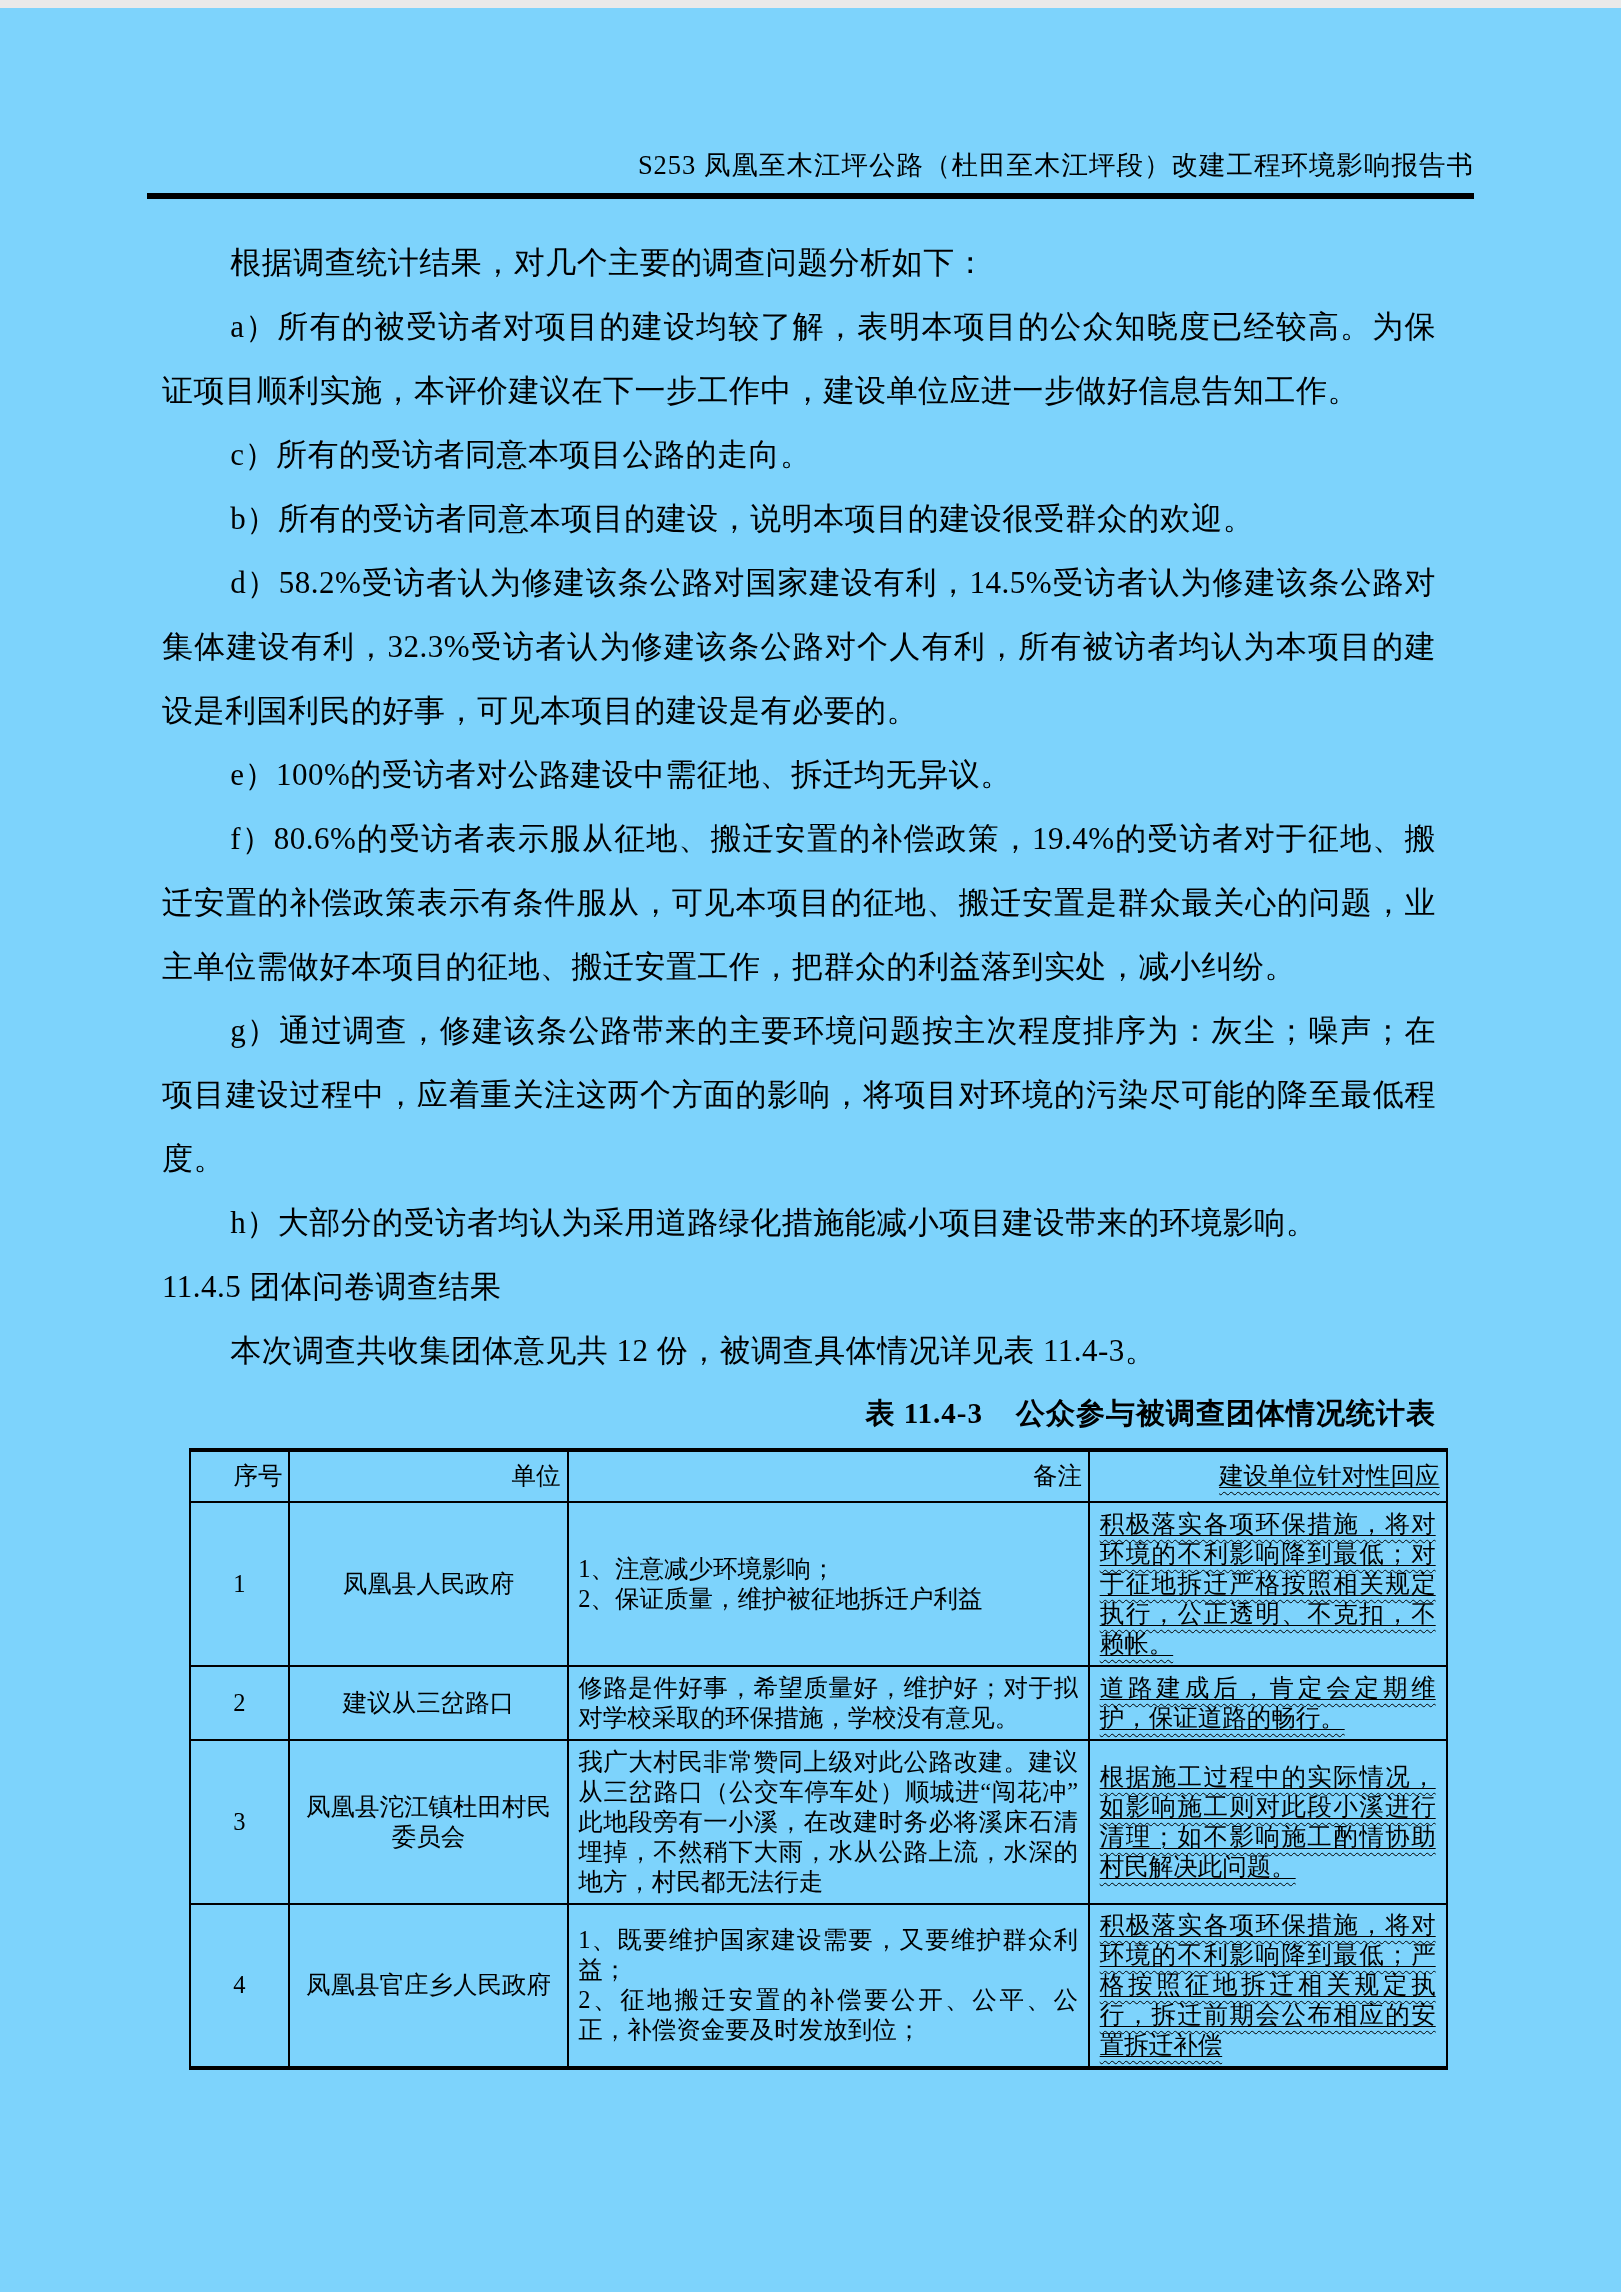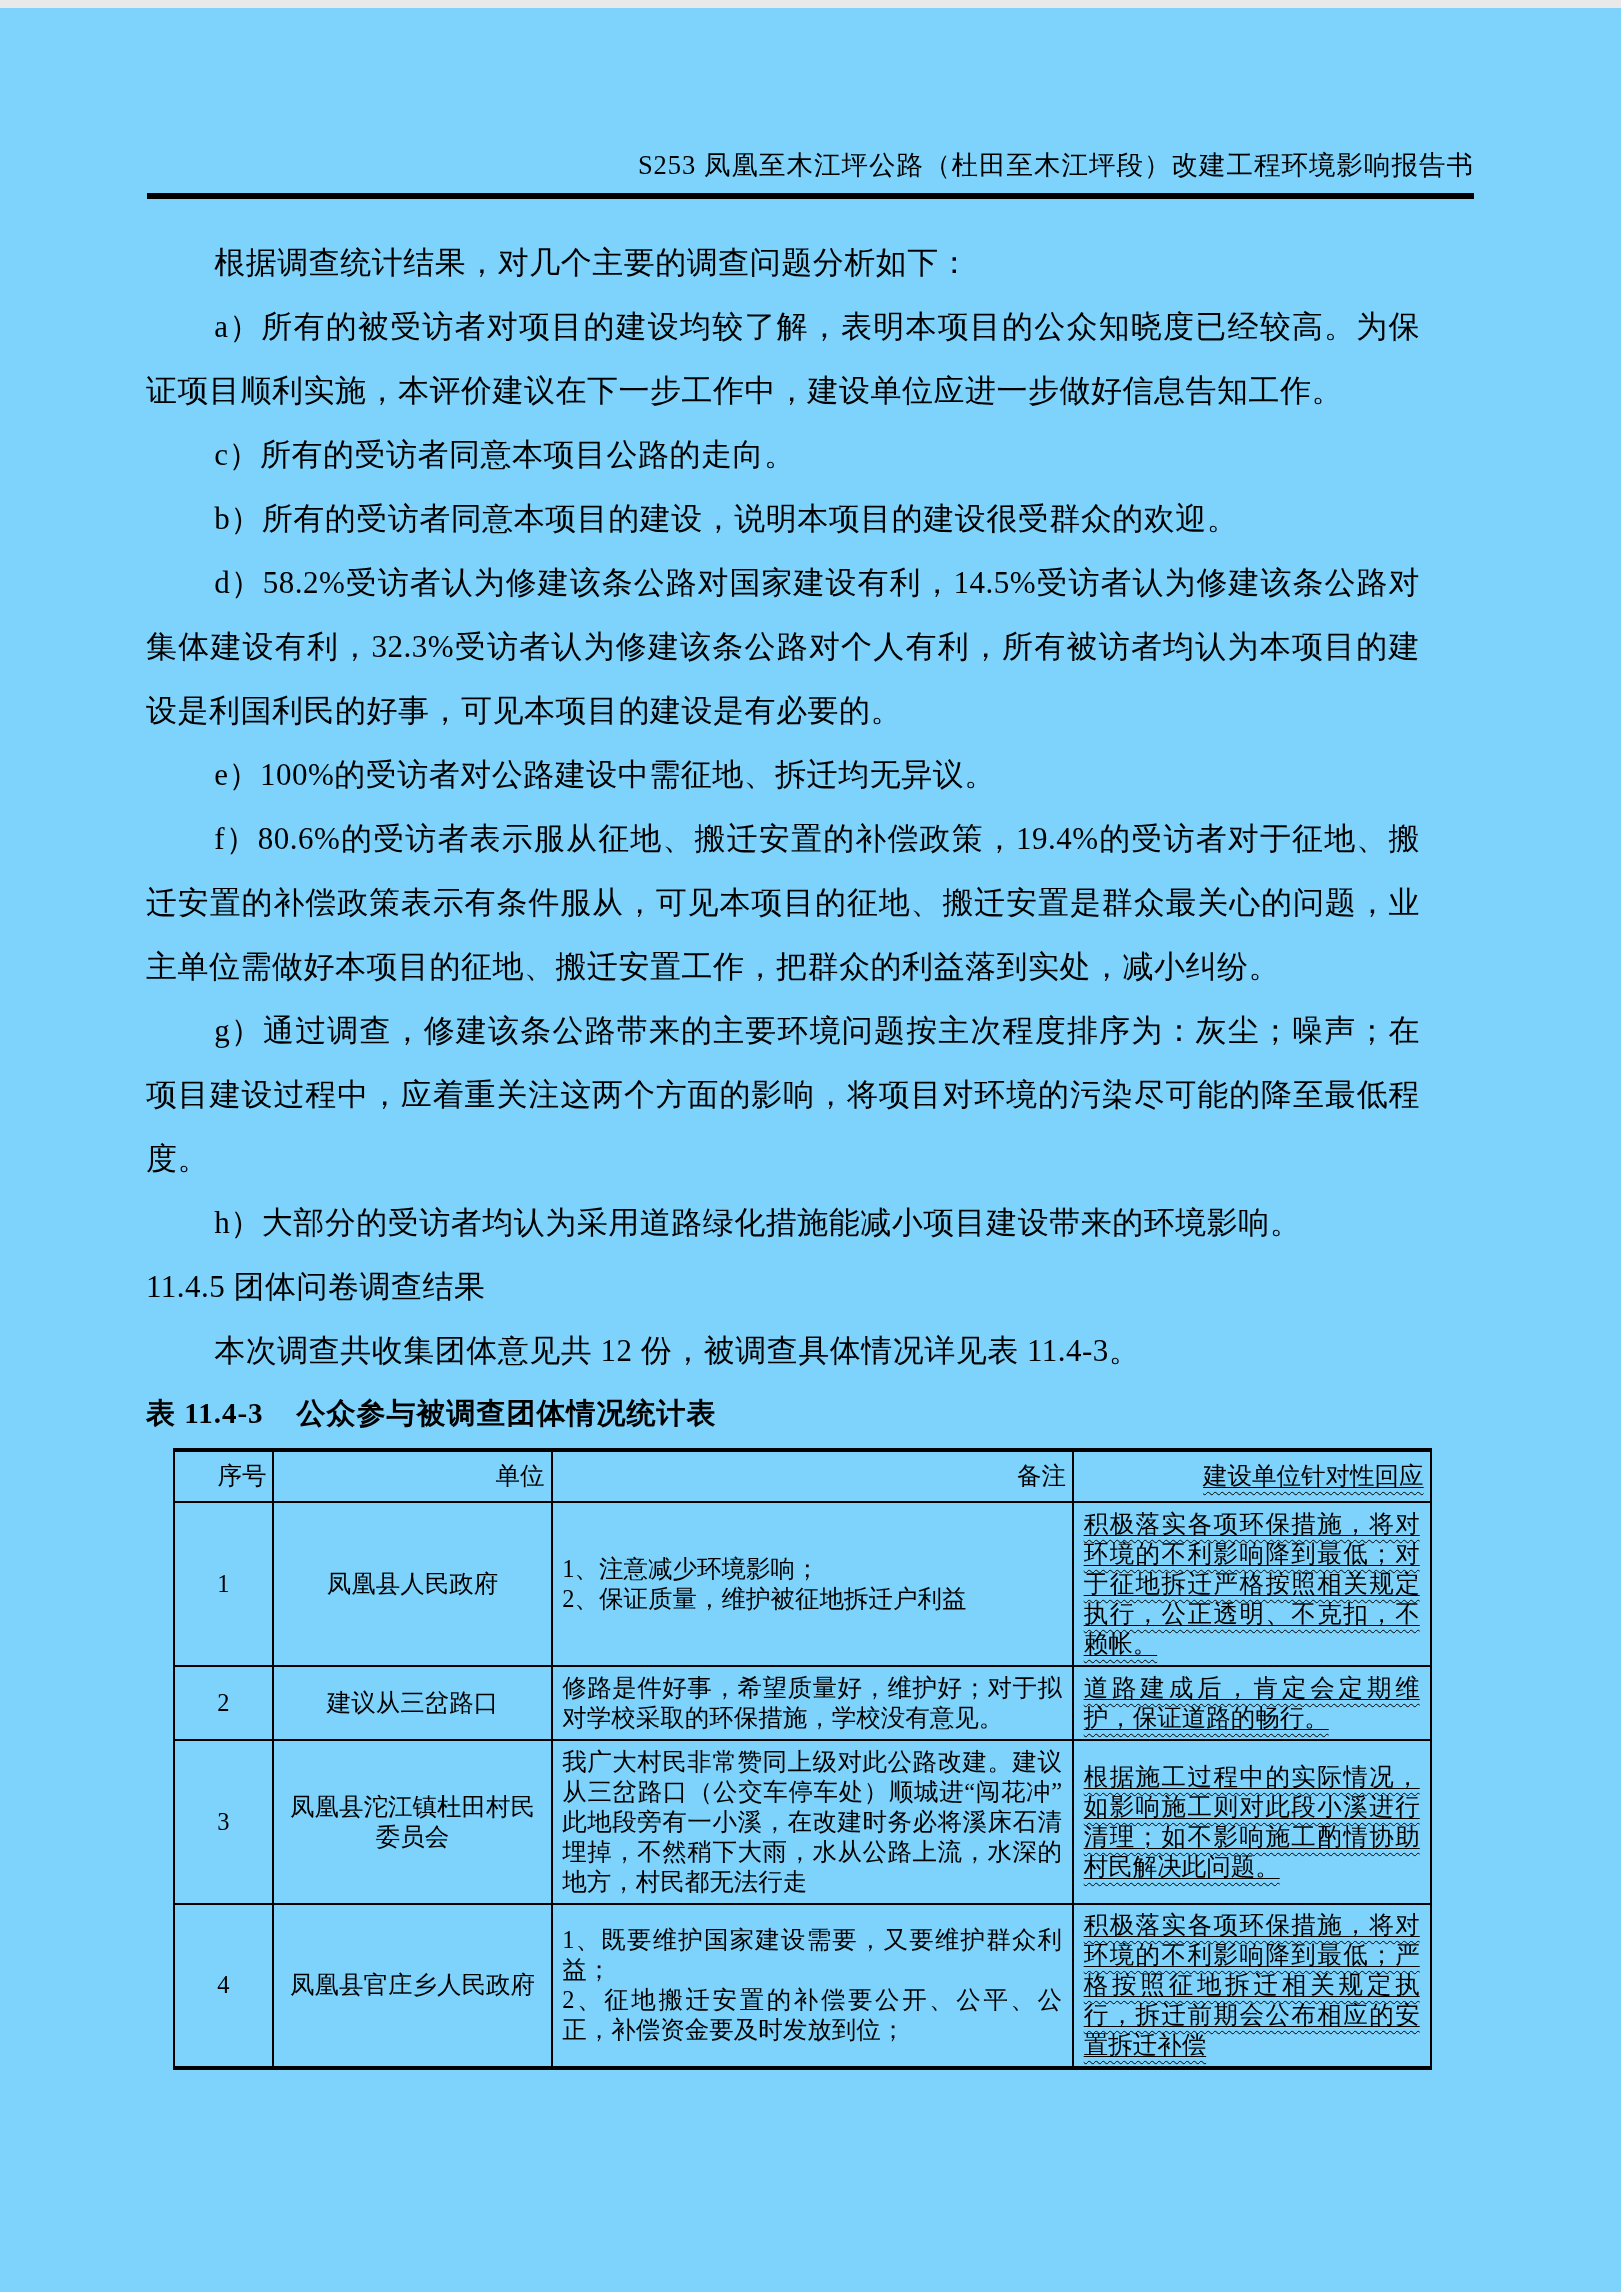--- a/index.html
+++ b/index.html
@@ -17,41 +17,41 @@
     text-align:right;
     font-size:26.5px;
     letter-spacing:1px;
     white-space:nowrap;
   }
   .header-rule{
     position:absolute;top:185px;left:147px;right:147px;
     height:5.9px;background:#000;
   }
   .content{
-    position:absolute;top:223px;left:146px;width:1274px;
+    position:absolute;top:223px;left:162px;width:1274px;
   }
   p.body-par{
     margin:0;
     font-size:31px;
     line-height:64px;
     text-align:justify;
     text-indent:2.2em;
     letter-spacing:0.5px;
   }
   .section-heading{
     margin:0;
     font-size:31px;
     line-height:64px;
     font-weight:normal;
     text-indent:0;
     letter-spacing:0.5px;
   }
   .table-caption{
     margin-top:7.8px;
-    text-align:left;
+    text-align:right;
     font-size:29px;
     line-height:45px;
     font-weight:bold;
     letter-spacing:1px;
   }
   .caption-label{margin-right:33px;}
   table.survey{
     width:1259px;
     margin-left:26.5px;
     margin-top:11.8px;

